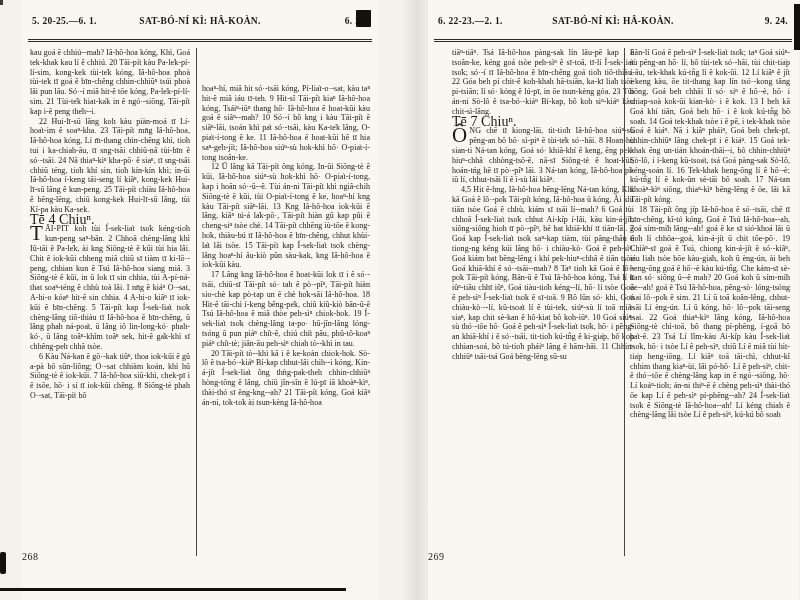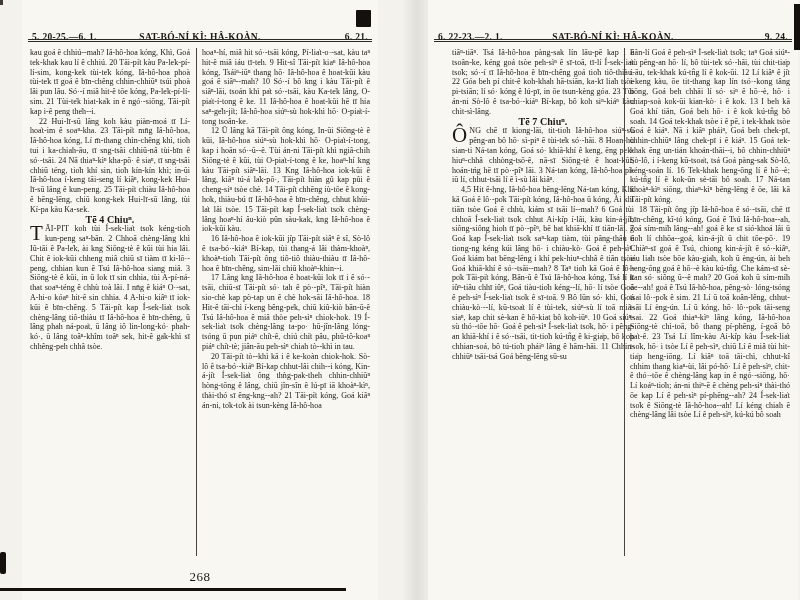--- a/index.html
+++ b/index.html
@@ -6,49 +6,49 @@
   body{
     width:800px;height:600px;position:relative;overflow:hidden;
     background:#f3f2ed;color:#1c1914;
     font-family:"Liberation Serif", serif;
     -webkit-font-smoothing:antialiased;
   }
   .page{position:absolute;top:0;height:600px;background:#f8f7f2;}
   #page-left{left:22px;width:356px;}
   #page-right{left:428px;width:370px;}
 
-  .pg-header{position:absolute;top:32px;left:10px;right:10px;height:15px;
+  .pg-header{position:absolute;top:16px;left:10px;right:10px;height:15px;
     font-size:9.5px;font-weight:bold;letter-spacing:.3px;white-space:nowrap;}
   .h-left{position:absolute;left:0;top:0;}
   .h-center{position:absolute;left:0;right:0;top:0;text-align:center;}
   .h-right{position:absolute;right:0;top:0;}
   .pg-rule{position:absolute;top:39px;left:6px;right:6px;height:0;
     border-top:3px double #2c2a25;}
 
   .pg-body{position:absolute;top:48px;left:8px;right:8px;height:508px;overflow:hidden;}
   .col{position:absolute;top:0;height:100%;overflow:hidden;
     text-align:justify;font-size:8px;line-height:9.8px;letter-spacing:.05px;}
   .col p{margin:0;text-indent:9px;}
   .col p.cont{text-indent:0;}
   .col p.drop{text-indent:0;}
-  .chap{margin:11px 0 9px 0;text-align:center;font-size:10px;font-weight:bold;
+  .chap{margin:11px 0 9px 0;font-size:14px;font-weight:normal;
     text-indent:0 !important;}
   .dc{float:left;font-size:21px;line-height:17px;padding:1px 2px 0 0;}
   .lead{letter-spacing:.2px;}
 
   #page-left .c0{left:0;width:160px;}
   #page-left .col-div{left:166px;}
-  #page-left .c1{left:172px;right:8px;width:168px;}
+  #page-left .c1{left:172px;right:8px;width:168px;margin-top:36px;}
   #page-right .c0{left:0;width:182px;margin-left:16px;}
   #page-right .col-div{left:188px;}
   #page-right .c1{left:194px;width:160px;}
   .col-div{position:absolute;top:-2px;bottom:-24px;width:1px;background:#4a463f;}
 
-  .pg-num{position:absolute;top:569px;left:0;right:0;text-align:center;
-    font-size:13px;letter-spacing:.5px;}
+  .pg-num{position:absolute;top:551px;left:0;right:0;
+    font-size:10px;letter-spacing:.5px;}
 
   
   .art{position:absolute;background:#13100d;}
   .art-sq{left:356px;top:10px;width:15px;height:17px;border-radius:1px;}
   .art-corner{right:0;top:4px;width:6px;height:46px;}
   .art-line{left:0;top:588px;width:346px;height:3px;}
   .art-blob{left:0;top:552px;width:6px;height:22px;border-radius:2px;}
   .art-speck{left:420px;top:29px;width:3px;height:5px;background:#3f3b34;}
   .gutter-shadow{position:absolute;left:402px;top:0;width:30px;height:600px;
     background:linear-gradient(90deg,rgba(110,105,95,0) 0%,rgba(110,105,95,.14) 50%,rgba(110,105,95,0) 100%);}
@@ -64,26 +64,26 @@
     <span class="h-center">SAT-BÓ-NÍ KÌ: HÂ-KOÀN.</span>
     <span class="h-right">6. 21.</span>
   </div>
   <div class="pg-rule"></div>
   <div class="pg-body">
     <div class="col c0">
       <p class="cont">kau goá ê chhiú--mah? Iâ-hô-hoa kóng, Khì, Goá tek-khak kau lí ê chhiú. 20 Tāi-pi̍t kàu Pa-le̍k-pí-lí-sim, kong-kek tùi-te̍k kóng, Iâ-hô-hoa phoà tùi-te̍k tī goá ê bīn-chêng chhin-chhiūⁿ tsúi phoà lâi pun lâu. Só·-í miâ hit-ê tōe kóng, Pa-le̍k-pí-lí-sim. 21 Tùi-te̍k hiat-ka̍k in ê ngó·-siōng, Tāi-pi̍t kap i-ê peng the̍h--i.</p>
       <p>22 Hui-lī-sū lâng koh kàu piàn-moá tī Lí-hoa̍t-im ê soaⁿ-kha. 23 Tāi-pi̍t mn̄g Iâ-hô-hoa, Iâ-hô-hoa kóng, Lí m̄-thang chìn-chêng khì, tio̍h tui i ka-chiah-āu, tī sng-tsâi chhiū-nâ tùi-bīn ê só·-tsāi. 24 Nā thiaⁿ-kìⁿ kha-pō· ê siaⁿ, tī sng-tsâi chhiū téng, tio̍h khí sin, tio̍h kín-kín khì; in-ūi Iâ-hô-hoa í-keng tāi-seng lí kiâⁿ, kong-kek Hui-lī-sū lâng ê kun-peng. 25 Tāi-pi̍t chiàu Iâ-hô-hoa ê bēng-lēng, chiū kong-kek Hui-lī-sū lâng, tùi Kí-pa kàu Ka-sek.</p>
       <p class="chap">Tē 4 Chiuⁿ.</p>
       <p class="drop"><span class="dc">T</span><span class="lead">ĀI-PI̍T</span><span> koh tùi Í-sek-lia̍t tso̍k kéng-tio̍h kun-peng saⁿ-bān. 2 Chhoā chèng-lâng khì Iû-tāi ê Pa-le̍k, ài kng Siōng-tè ê kūi tùi hia lâi. Chit ê iok-kūi chheng miâ chiū sī tiàm tī ki-lō·-peng, chhian kun ê Tsú Iâ-hô-hoa siang miâ. 3 Siōng-tè ê kūi, in ū lok tī sin chhia, tùi A-pí-ná-that soaⁿ-téng ê chhù toà lâi. I nn̄g ê kiáⁿ O·-sat, A-hi-o kóaⁿ hit-ê sin chhia. 4 A-hi-o kiâⁿ tī iok-kūi ê bīn-chêng. 5 Tāi-pi̍t kap Í-sek-lia̍t tso̍k chèng-lâng tiô-thiàu tī Iâ-hô-hoa ê bīn-chêng, ū lâng phah ná-poa̍t, ū lâng iô lin-long-kó· phah-kó·, ū lâng toâⁿ-khîm toâⁿ sek, hit-ê ga̍k-khì sī chhêng-peh chhâ tsòe.</span></p>
+      <p>6 Kàu Ná-kan ê gō·-kak tiûⁿ, thoa iok-kūi ê gû a-pà bô sūn-liông; O·-sat chhiàm koán, khì hû Siōng-tè ê iok-kūi. 7 Iâ-hô-hoa siū-khì, chek-pī i ê tsōe, hō· i sí tī iok-kūi chêng. 8 Siōng-tè phah O·-sat, Tāi-pi̍t bô</p>
     </div>
     <div class="col-div"></div>
     <div class="col c1">
       <p class="cont">hoaⁿ-hí, miâ hit só·-tsāi kóng, Pí-lia̍t-o·-sat, kàu taⁿ hit-ê miâ iáu tī-teh. 9 Hit-sî Tāi-pi̍t kiaⁿ Iâ-hô-hoa kóng, Tsáiⁿ-iūⁿ thang hō· Iâ-hô-hoa ê hoat-kūi kàu goá ê siâⁿ--mah? 10 Só·-í bô kng i kàu Tāi-pi̍t ê siâⁿ-lāi, tsoán khì pa̍t só·-tsāi, kàu Ka-te̍k lâng, O-pia̍t-í-tong ê ke. 11 Iâ-hô-hoa ê hoat-kūi hē tī hia saⁿ-ge̍h-ji̍t; Iâ-hô-hoa siúⁿ-sù hok-khì hō· O-pia̍t-í-tong tsoân-ke.</p>
       <p>12 Ū lâng kā Tāi-pi̍t ông kóng, In-ūi Siōng-tè ê kūi, Iâ-hô-hoa siúⁿ-sù hok-khì hō· O-pia̍t-í-tong, kap i hoān só·-ū--ê. Tùi án-ni Tāi-pi̍t khì ngiâ-chih Siōng-tè ê kūi, tùi O-pia̍t-í-tong ê ke, hoaⁿ-hí kng kàu Tāi-pi̍t siâⁿ-lāi. 13 Kng Iâ-hô-hoa iok-kūi ê lâng, kiâⁿ tú-á la̍k-pō·, Tāi-pi̍t hiàn gû kap pûi ê cheng-siⁿ tsòe chè. 14 Tāi-pi̍t chhēng iù-tōe ê kong-ho̍k, thiàu-bú tī Iâ-hô-hoa ê bīn-chêng, chhut khùi-la̍t lâi tsòe. 15 Tāi-pi̍t kap Í-sek-lia̍t tso̍k chèng-lâng hoaⁿ-hí âu-kiò pûn sàu-kak, kng Iâ-hô-hoa ê iok-kūi kàu.</p>
-      <p>16 Iâ-hô-hoa ê iok-kūi ji̍p Tāi-pi̍t siâⁿ ê sî, Sò-lô ê tsa-bó·-kiáⁿ Bí-kap, tùi thang-á lâi thàm-khoàⁿ, khoàⁿ-tio̍h Tāi-pi̍t ông tiô-tiô thiàu-thiàu tī Iâ-hô-hoa ê bīn-chêng, sim-lāi chiū khoàⁿ-khin--i.</p>
       <p>17 Lâng kng Iâ-hô-hoa ê hoat-kūi lok tī i ê só·-tsāi, chiū-sī Tāi-pi̍t só· tah ê pò·-pîⁿ, Tāi-pi̍t hiàn sio-chè kap pò-tap un ê chè ho̍k-sāi Iâ-hô-hoa. 18 Hit-ê tāi-chì í-keng bêng-pe̍k, chiū kiû-kiò bān-ū-ê Tsú Iâ-hô-hoa ê miâ thòe peh-sìⁿ chiok-hok. 19 Í-sek-lia̍t tso̍k chèng-lâng ta-po· hū-jîn-lâng lóng-tsóng ū pun piáⁿ chi̍t-ê, chiú chi̍t pâu, phû-tô-koaⁿ piáⁿ chi̍t-tè; jiân-āu peh-sìⁿ chiah tò--khì in tau.</p>
       <p>20 Tāi-pi̍t tò--khì kā i ê ke-koàn chiok-hok. Sò-lô ê tsa-bó·-kiáⁿ Bí-kap chhut-lâi chih--i kóng, Kin-á-ji̍t Í-sek-lia̍t ông thǹg-pak-theh chhin-chhiūⁿ hòng-tōng ê lâng, chiū jîn-sîn ê lú-pī iā khoàⁿ-kìⁿ, thài-thó sī êng-kng--ah? 21 Tāi-pi̍t kóng, Goá kiâⁿ án-ni, to̍k-to̍k ài tsun-kèng Iâ-hô-hoa</p>
     </div>
   </div>
   <div class="pg-num">268</div>
 </div>
 
 <div class="page" id="page-right">
   <div class="pg-header">
     <span class="h-left">6. 22-23.—2. 1.</span>
@@ -97,19 +97,20 @@
       <p class="chap">Tē 7 Chiuⁿ.</p>
       <p class="drop"><span class="dc">Ô</span><span class="lead">NG</span><span> chē tī kiong-lāi, tit-tio̍h Iâ-hô-hoa siúⁿ-sù pêng-an bô hō· sì-piⁿ ê tùi-te̍k só·-hāi. 8 Hoan-hù sian-ti Ná-tan kóng, Goá só· khiā-khí ê keng, ēng pek-hiuⁿ-chhâ chhòng-tsō-ê, nā-sī Siōng-tè ê hoat-kūi, hoán-tńg hē tī pò·-pîⁿ lāi. 3 Ná-tan kóng, Iâ-hô-hoa pì-iū lí, chhut-tsāi lí ê ì-sù lâi kiâⁿ.</span></p>
       <p>4,5 Hit ê-hng, Iâ-hô-hoa bēng-lēng Ná-tan kóng, Khì kā Goá ê lô·-po̍k Tāi-pi̍t kóng, Iâ-hô-hoa ū kóng, Ài khí tiān tsòe Goá ê chhù, kiám sī tsāi lí--mah? 6 Goá tùi chhoā Í-sek-lia̍t tso̍k chhut Ai-ki̍p í-lâi, kàu kin-á-ji̍t, siông-siông hioh tī pò·-pîⁿ, bē bat khiā-khí tī tiān-lāi. 7 Goá kap Í-sek-lia̍t tso̍k saⁿ-kap tiàm, tùi pâng-thâu ê tiong-ng kéng kúi lâng hō· i chiàu-kò· Goá ê peh-sìⁿ. Goá kiám bat bēng-lēng i khí pek-hiuⁿ-chhâ ê tiān tsòe Goá khiā-khí ê só·-tsāi--mah? 8 Taⁿ tio̍h kā Goá ê lô·-po̍k Tāi-pi̍t kóng, Bān-ū ê Tsú Iâ-hô-hoa kóng, Tsá lí tī iûⁿ-tiâu chhī iûⁿ, Goá tiàu-tio̍h kéng--lí, hō· lí tsòe Goá ê peh-sìⁿ Í-sek-lia̍t tso̍k ê sī-toā. 9 Bô lūn só· khì, Goá chiàu-kò·--lí, kū-tsoa̍t lí ê tùi-te̍k, siúⁿ-sù lí toā miâ-siaⁿ, kap chit sè-kan ê hô-kiat bô koh-iūⁿ. 10 Goá siúⁿ-sù thó·-tōe hō· Goá ê peh-sìⁿ Í-sek-lia̍t tso̍k, hō· i pêng-an khiā-khí i ê só·-tsāi, tit-tio̍h kú-tn̂g ê ki-gia̍p, bô koh chhian-soá, bô tú-tio̍h pháiⁿ lâng ê hām-hāi. 11 Chhin-chhiūⁿ tsāi-tsá Goá bēng-lēng sū-su</p>
     </div>
     <div class="col-div"></div>
     <div class="col c1">
       <p class="cont">liân-lí Goá ê peh-sìⁿ Í-sek-lia̍t tso̍k; taⁿ Goá siúⁿ-sù pêng-an hō· lí, bô tùi-te̍k só·-hāi, tùi chit-tia̍p í-āu, tek-khak kú-tn̂g lí ê kok-ūi. 12 Lí kiâⁿ ê ji̍t í-keng kàu, ōe tit-thang kap lín tsó·-kong tâng bōng, Goá beh chhāi lí só· siⁿ ê hō·-è, hō· i chiap-soà kok-ūi kian-kò· i ê kok. 13 I beh kā Goá khí tiān, Goá beh hō· i ê kok kú-tn̂g bô soah. 14 Goá tek-khak tsòe i ê pē, i tek-khak tsòe Goá ê kiáⁿ. Nā i kiâⁿ pháiⁿ, Goá beh chek-pī, chhin-chhiūⁿ lâng chek-pī i ê kiáⁿ. 15 Goá tek-khak ēng un-tián khoán-thāi--i, bô chhin-chhiūⁿ Sò-lô, i í-keng kū-tsoa̍t, tsá Goá pàng-sak Sò-lô, kéng-soán lí. 16 Tek-khak heng-ōng lí ê hō·-è; kú-tn̂g lí ê kok-ūn sè-tāi bô soah. 17 Ná-tan khoàⁿ-kìⁿ siōng, thiaⁿ-kìⁿ bēng-lēng ê ōe, lâi kā Tāi-pi̍t kóng.</p>
       <p>18 Tāi-pi̍t ông ji̍p Iâ-hô-hoa ê só·-tsāi, chē tī bīn-chêng, kî-tó kóng, Goá ê Tsú Iâ-hô-hoa--ah, goá sím-mi̍h lâng--ah! goá ê ke sī sió-khoá lâi ū tio̍h lí chhōa--goá, kin-á-ji̍t ū chit tōe-pō·. 19 Chiàⁿ-sī goá ê Tsú, chiong kin-á-ji̍t ê só·-kiâⁿ, iáu lia̍h tsòe bōe kàu-gia̍h, koh ū èng-ún, ài beh heng-ōng goá ê hō·-è kàu kú-tn̂g. Che kám-sī sè-kan só· siông ū--ê mah? 20 Goá koh ū sím-mi̍h ōe--ah! goá ê Tsú Iâ-hô-hoa, pêng-sò· lóng-tsóng tsai lô·-po̍k ê sim. 21 Lí ū toā koân-lêng, chhut-tsāi Lí èng-ún. Lí ū kóng, hō· lô·-po̍k tāi-seng tsai. 22 Goá thiaⁿ-kìⁿ lâng kóng, Iâ-hô-hoa Siōng-tè chì-toā, bô thang pí-phēng, í-goā bô pa̍t-ê. 23 Tsá Lí lîm-kàu Ai-ki̍p kàu Í-sek-lia̍t tso̍k, hō· i tsòe Lí ê peh-sìⁿ, chiū Lí ê miâ tùi hit-tia̍p heng-iōng. Lí kiâⁿ toā tāi-chì, chhut-kî chhim thang kiaⁿ-ùi, lâi pó-hō· Lí ê peh-sìⁿ, chit-ê thó·-tōe ê chèng-lâng kap in ê ngó·-siōng, hō· Lí koáⁿ-tio̍h; án-ni thiⁿ-ē ê chèng peh-sìⁿ thài-thó ōe kap Lí ê peh-sìⁿ pí-phēng--ah? 24 Í-sek-lia̍t tso̍k ê Siōng-tè Iâ-hô-hoa--ah! Lí kéng chiah ê chèng-lâng lâi tsòe Lí ê peh-sìⁿ, kú-kú bô soah</p>
     </div>
   </div>
+  <div class="pg-num">269</div>
 </div>
 
 <div class="art art-sq"></div>
 <div class="art art-corner"></div>
 <div class="art art-line"></div>
 <div class="art art-blob"></div>
 <div class="art-speck"></div>
 
 </body></html>

